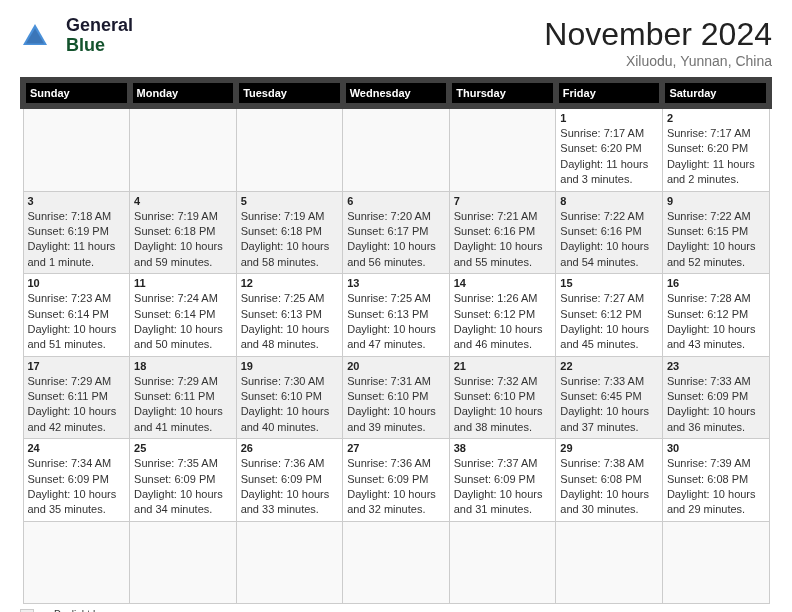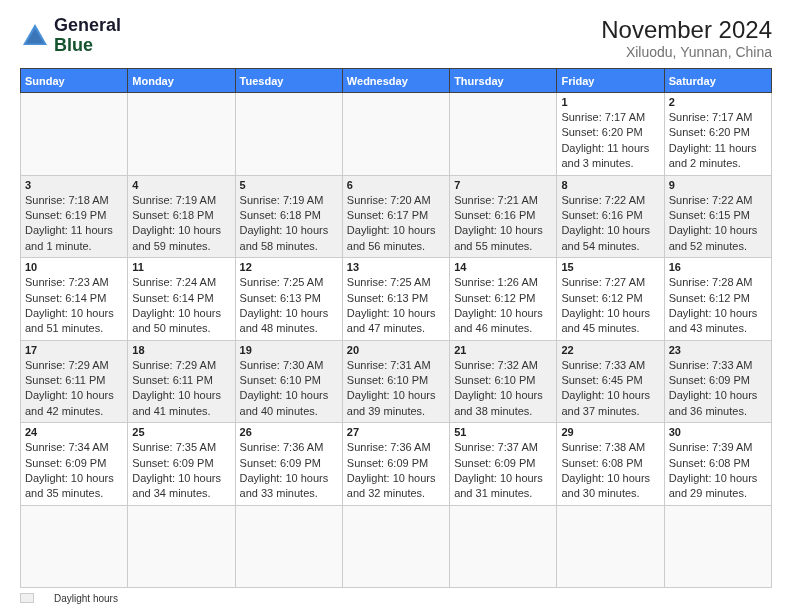--- a/index.html
+++ b/index.html
@@ -19,62 +19,62 @@
     }
     .header {
       display: flex;
       justify-content: space-between;
       align-items: flex-start;
       margin-bottom: 8px;
     }
     .logo {
       display: flex;
       align-items: center;
-      gap: 4px;
+      gap: 16px;
     }
     .logo-text {
       font-size: 18px;
       font-weight: bold;
       color: #1a1a2e;
       line-height: 1.1;
     }
     .logo-text span {
       color: #4a90d9;
     }
     .logo-icon {
       width: 30px;
       height: 30px;
     }
     .title-block {
       text-align: right;
     }
     .month-title {
-      font-size: 24px;
+      font-size: 32px;
       font-weight: normal;
       color: #222;
     }
     .location {
       font-size: 14px;
       color: #737373;
     }
     .calendar {
       flex: 1;
       border: 1px solid #ccc;
       border-collapse: collapse;
       width: 100%;
       table-layout: fixed;
     }
     .calendar th {
-      background: #3b82f6;
+      background: #000000;
       color: #fff;
       font-size: 11px;
       font-weight: bold;
       padding: 4px 4px;
       text-align: left;
-      border: 1px solid #404040;
+      border: 6px solid #404040;
       height: 24px;
     }
     .calendar td {
       border: 1px solid #ccc;
       vertical-align: top;
       padding: 3px 4px;
       font-size: 9px;
       color: #333;
       height: 82px;
       background: #fff;
@@ -317,21 +317,21 @@
 Sunset: 6:09 PM
 Daylight: 10 hours and 33 minutes.</div>
           </td>
           <td>
             <span class="day-number">27</span>
             <div class="day-info">Sunrise: 7:36 AM
 Sunset: 6:09 PM
 Daylight: 10 hours and 32 minutes.</div>
           </td>
           <td>
-            <span class="day-number">51</span>
+            <span class="day-number">38</span>
             <div class="day-info">Sunrise: 7:37 AM
 Sunset: 6:09 PM
 Daylight: 10 hours and 31 minutes.</div>
           </td>
           <td>
             <span class="day-number">29</span>
             <div class="day-info">Sunrise: 7:38 AM
 Sunset: 6:08 PM
 Daylight: 10 hours and 30 minutes.</div>
           </td>

